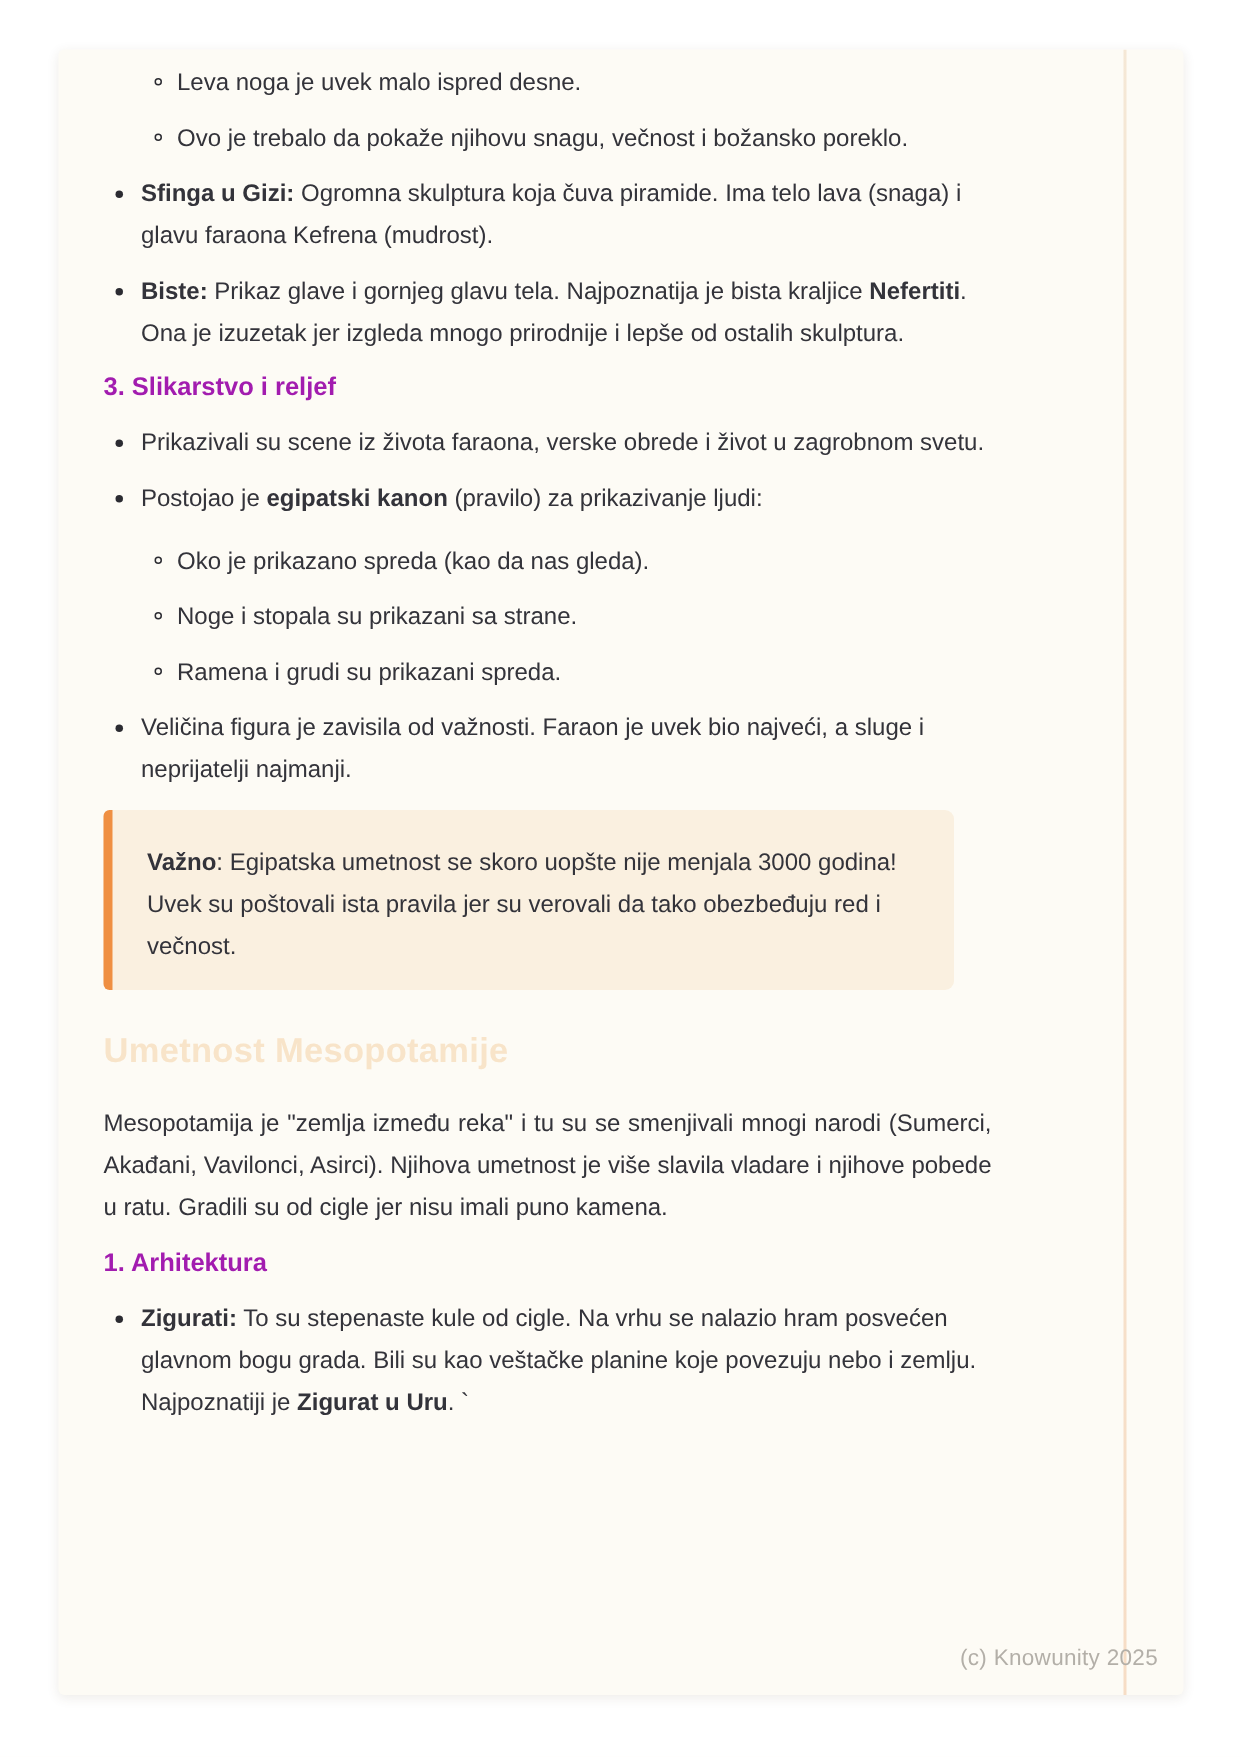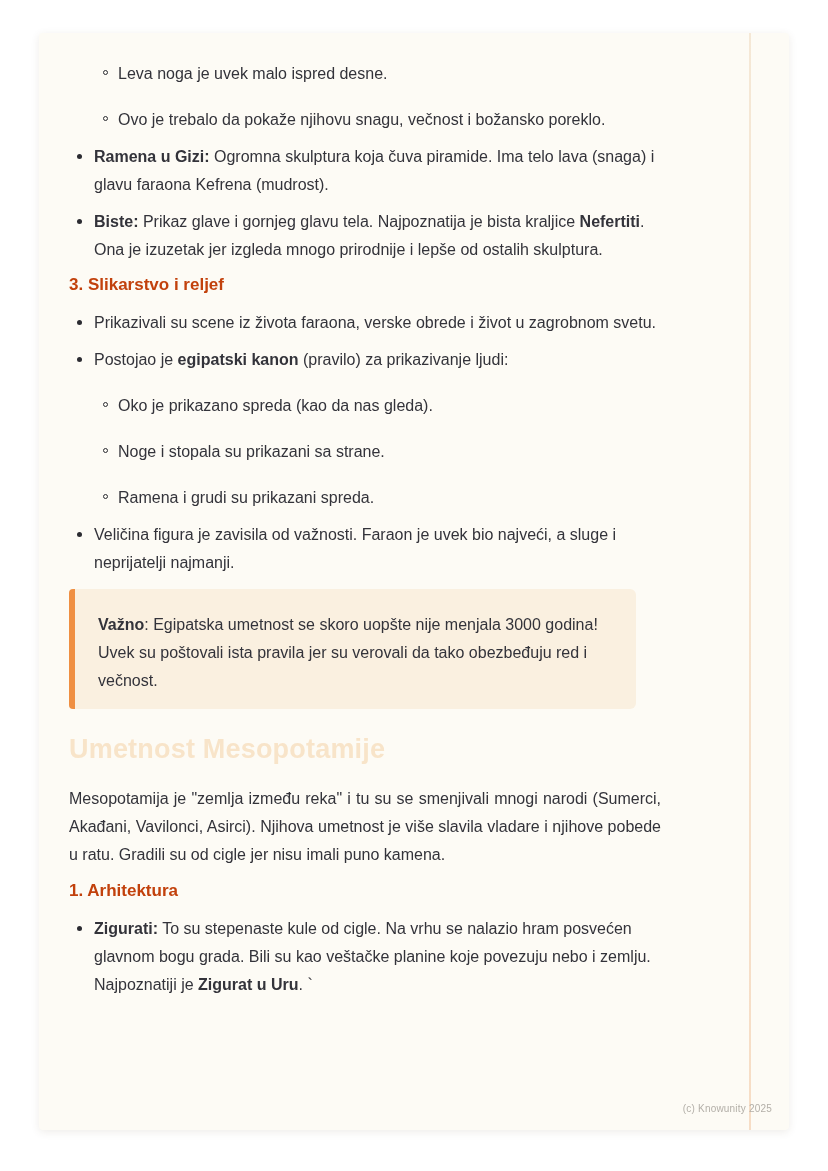--- a/index.html
+++ b/index.html
@@ -26,39 +26,39 @@
   }
   .doc {
     width: 592px;
     margin-left: 30px;
     color: var(--text, #33333A);
     font-size: 16px;
     line-height: 28px;
   }
   .b { font-weight: bold; }
   .row { display: flex; margin: 0 0 9px 8px; }
-  .row.subbullet { margin-left: 34px; margin-top: 18px; }
+  .row.subbullet { margin-left: 34px; }
   .row.tight { margin-bottom: 14px; }
   .marker { flex: 0 0 auto; }
   .dot {
     width: 5px; height: 5px; border-radius: 50%;
     background: #2b2b31; margin: 11px 12px 0 0;
   }
   .circle {
     width: 5px; height: 5px; border-radius: 50%;
     border: 1.5px solid #2b2b31; background: transparent;
     margin: 10px 10px 0 0;
   }
   .txt { flex: 1 1 auto; }
   .h3 {
     font-weight: bold; font-size: 17px; line-height: 24px;
-    color: #c2410c; margin: 4px 0 12px;
+    color: #a21caf; margin: 4px 0 12px;
   }
   .h1 {
-    font-weight: bold; font-size: 27px; line-height: 32px;
+    font-weight: bold; font-size: 23px; line-height: 32px;
     color: var(--h1-peach, #F8E4C9);
     margin: 2px 0 20px;
     letter-spacing: .2px;
   }
   .p { margin: 0 0 10px; }
   .justify { text-align: justify; }
   .callout {
     position: relative;
     width: 567px;
     margin: 12px 0 24px;
@@ -66,41 +66,41 @@
     border-radius: 6px;
     padding: 22px 22px 14px 29px;
   }
   .cbar {
     position: absolute; left: 0; top: 0; bottom: 0; width: 6px;
     background: var(--accent-orange, #EF8F42);
     border-radius: 4px 0 0 4px;
   }
   .footer {
     position: absolute; right: 17px; bottom: 16px;
-    font-size: 10px; letter-spacing: .2px;
+    font-size: 15px; letter-spacing: .2px;
     color: var(--footer-gray, #B3AFA8);
   }
 </style>
 </head>
 <body>
 
 <div class="card">
   <div class="crease"></div>
   <div class="doc" id="doc">
       <div class="row subbullet">
         <span class="marker circle"></span>
         <span class="txt"><span>Leva noga je uvek malo ispred desne.</span></span>
       </div>
       <div class="row subbullet">
         <span class="marker circle"></span>
         <span class="txt"><span>Ovo je trebalo da pokaže njihovu snagu, večnost i božansko poreklo.</span></span>
       </div>
       <div class="row bullet">
         <span class="marker dot"></span>
-        <span class="txt"><span class="b">Ramena u Gizi:</span><span> Ogromna skulptura koja čuva piramide. Ima telo lava (snaga) i glavu faraona Kefrena (mudrost).</span></span>
+        <span class="txt"><span class="b">Sfinga u Gizi:</span><span> Ogromna skulptura koja čuva piramide. Ima telo lava (snaga) i glavu faraona Kefrena (mudrost).</span></span>
       </div>
       <div class="row bullet">
         <span class="marker dot"></span>
         <span class="txt"><span class="b">Biste:</span><span> Prikaz glave i gornjeg glavu tela. Najpoznatija je bista kraljice </span><span class="b">Nefertiti</span><span>. Ona je izuzetak jer izgleda mnogo prirodnije i lepše od ostalih skulptura.</span></span>
       </div>
       <div class="h3"><span>3. Slikarstvo i reljef</span></div>
       <div class="row bullet">
         <span class="marker dot"></span>
         <span class="txt"><span>Prikazivali su scene iz života faraona, verske obrede i život u zagrobnom svetu.</span></span>
       </div>

